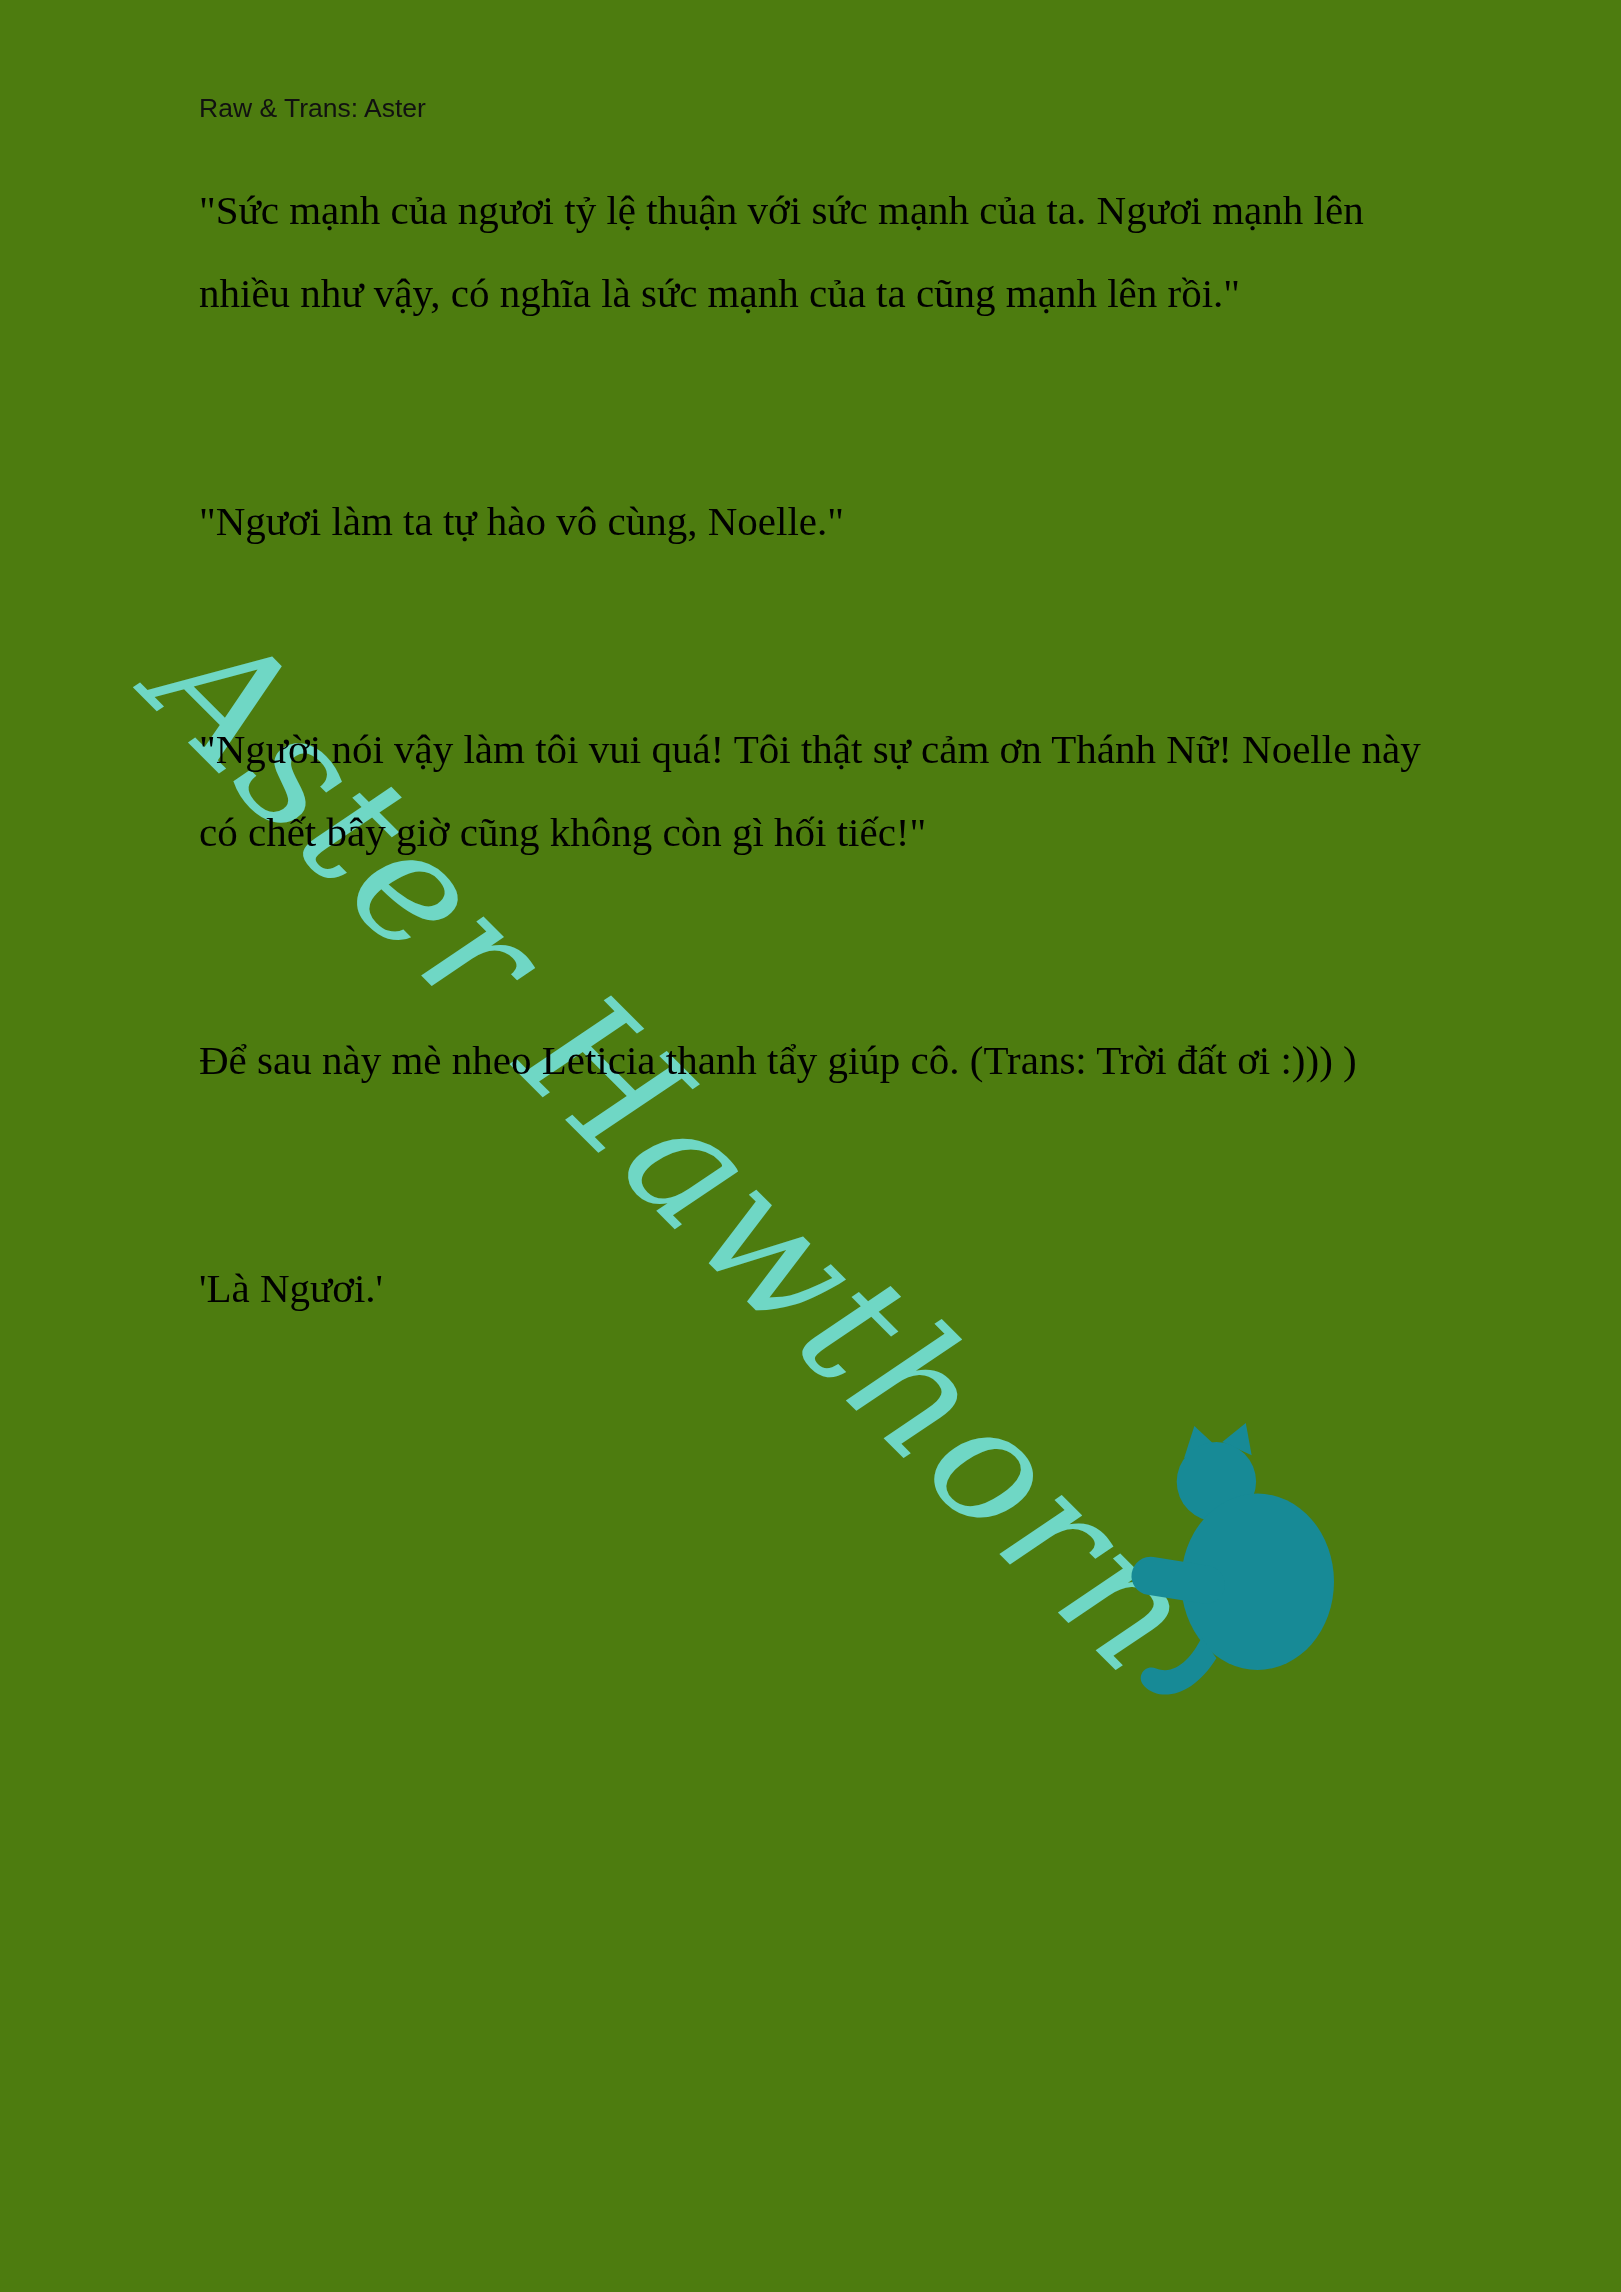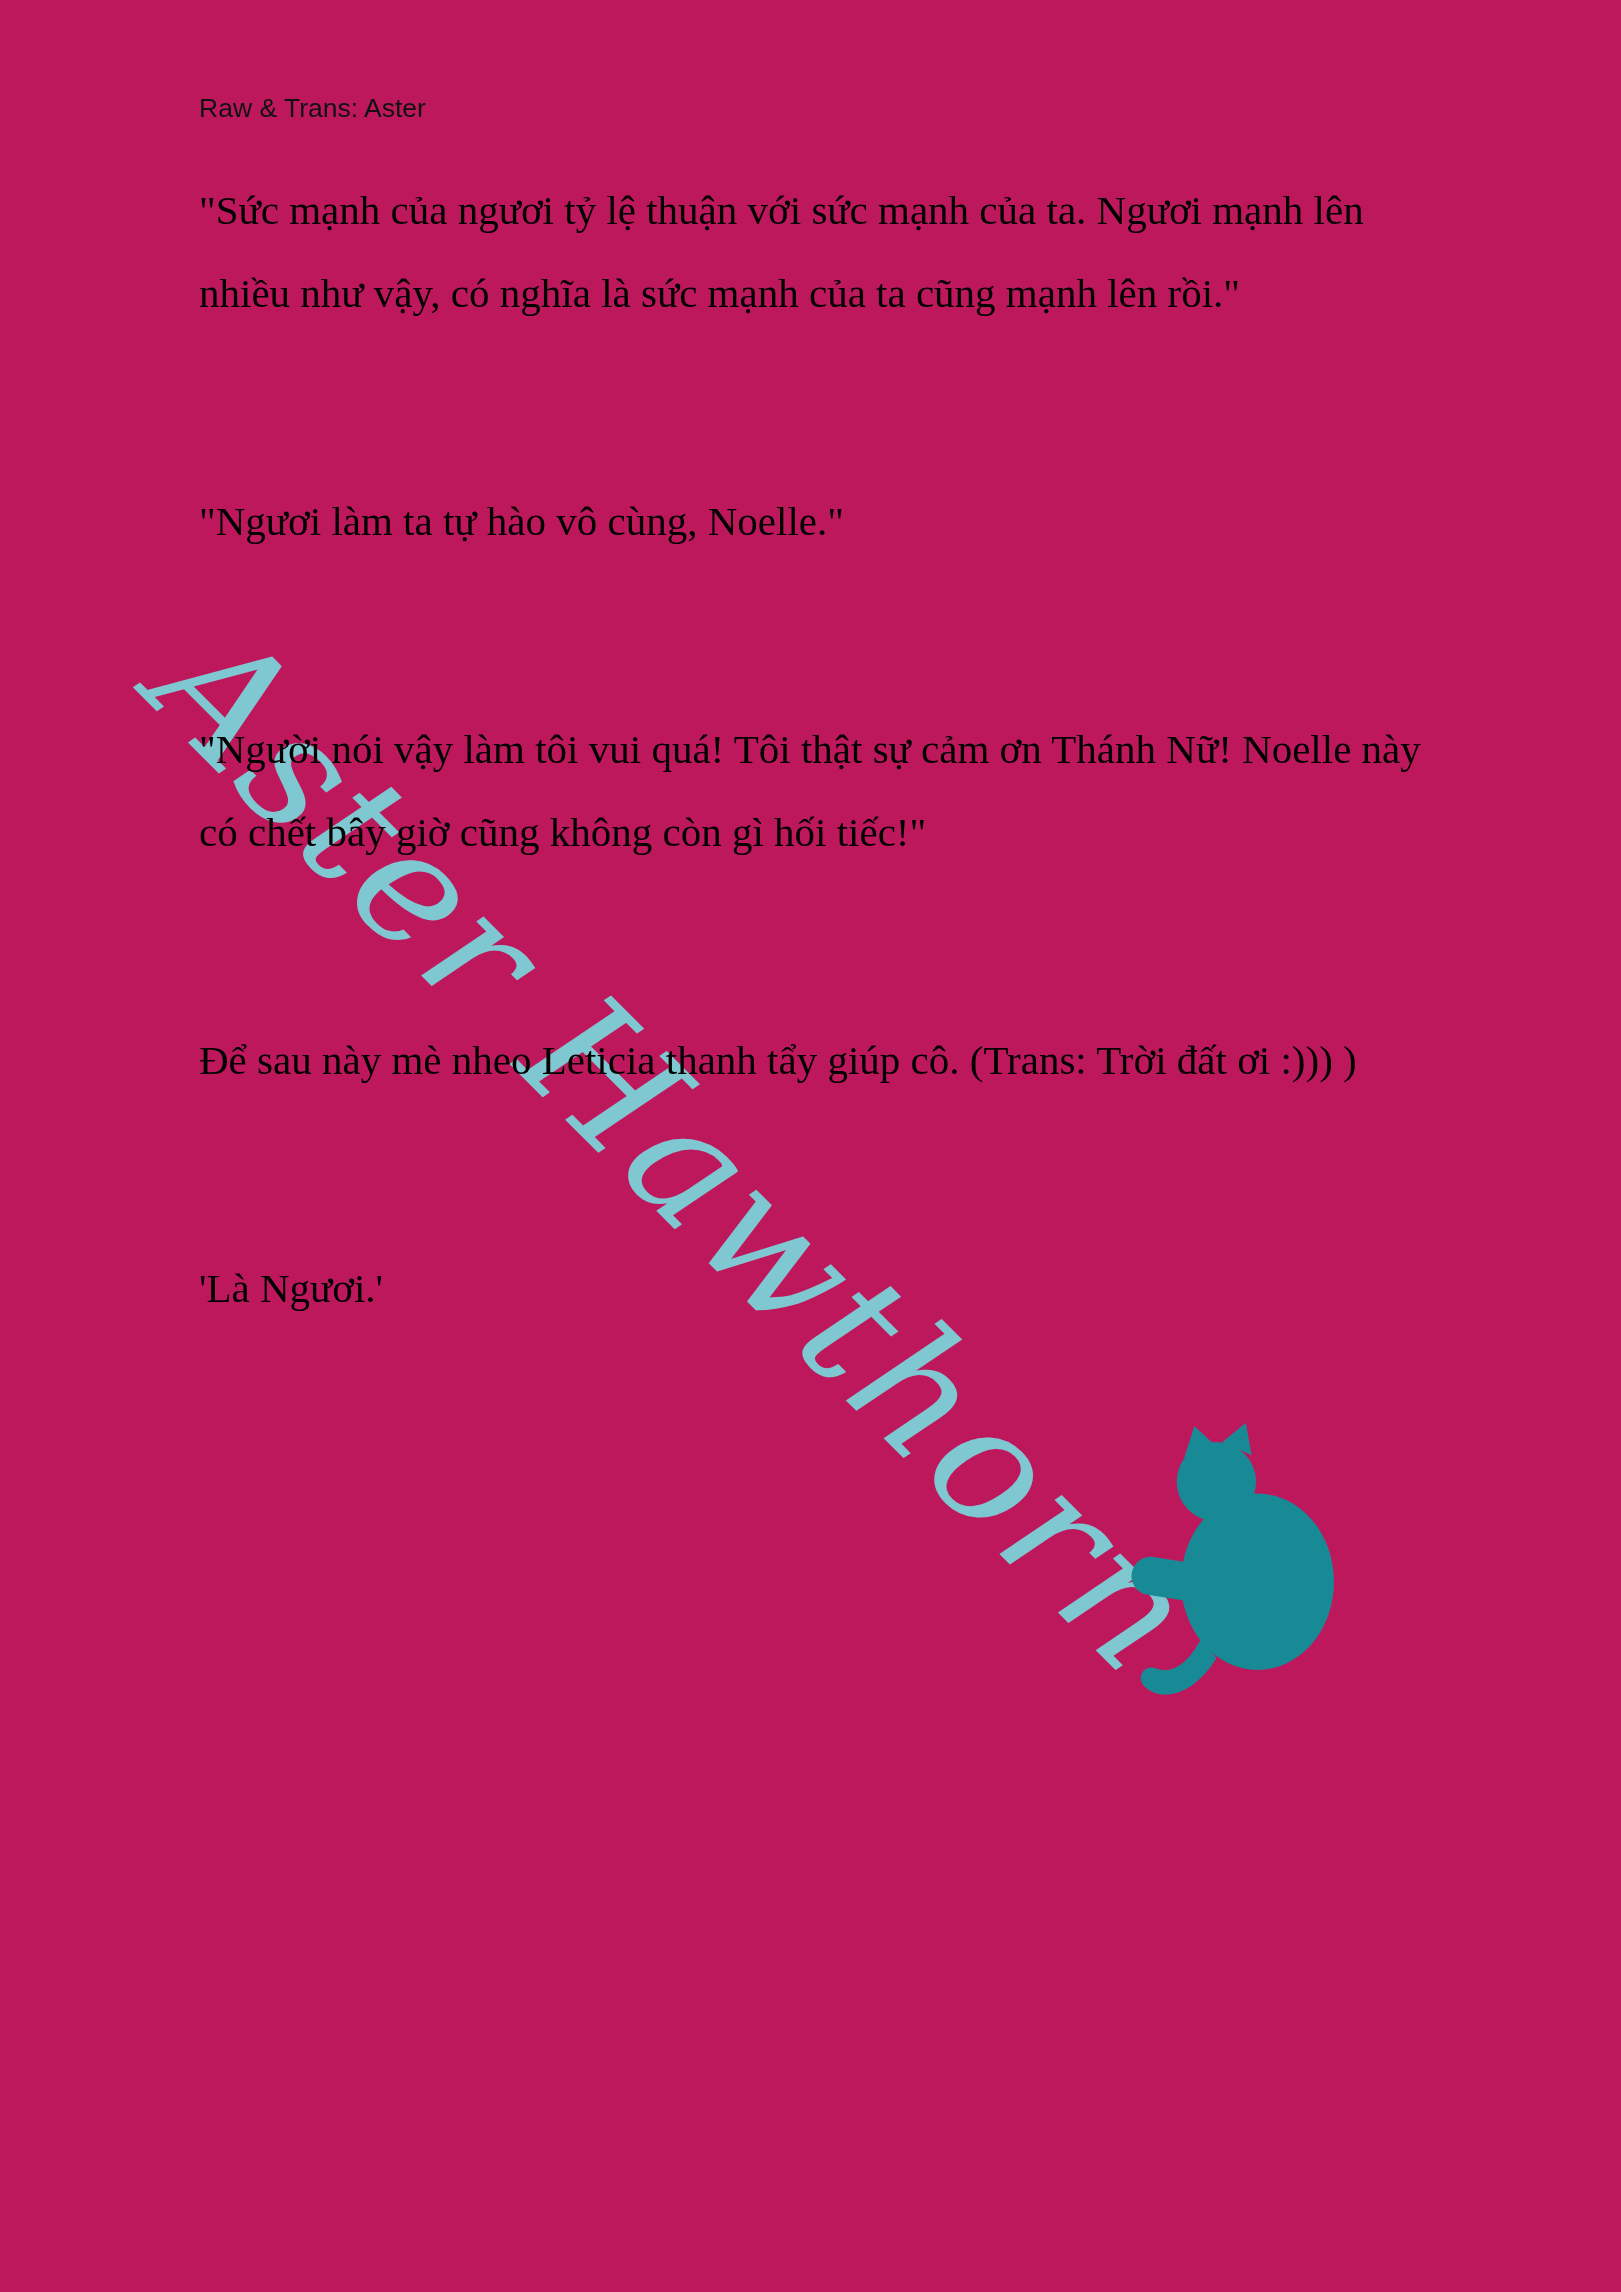--- a/index.html
+++ b/index.html
@@ -4,21 +4,21 @@
 <style>
   html, body {
     margin: 0;
     padding: 0;
     background: #ffffff;
   }
   .page {
     position: relative;
     width: 1621px;
     height: 2293px;
-    background: #be185d;
+    background: #4d7c0f;
     overflow: hidden;
     font-family: "Liberation Serif", serif;
     color: #000000;
   }
   .header {
     position: absolute;
     left: 199px;
     top: 93px;
     font-family: "Liberation Sans", sans-serif;
     font-size: 26.5px;

